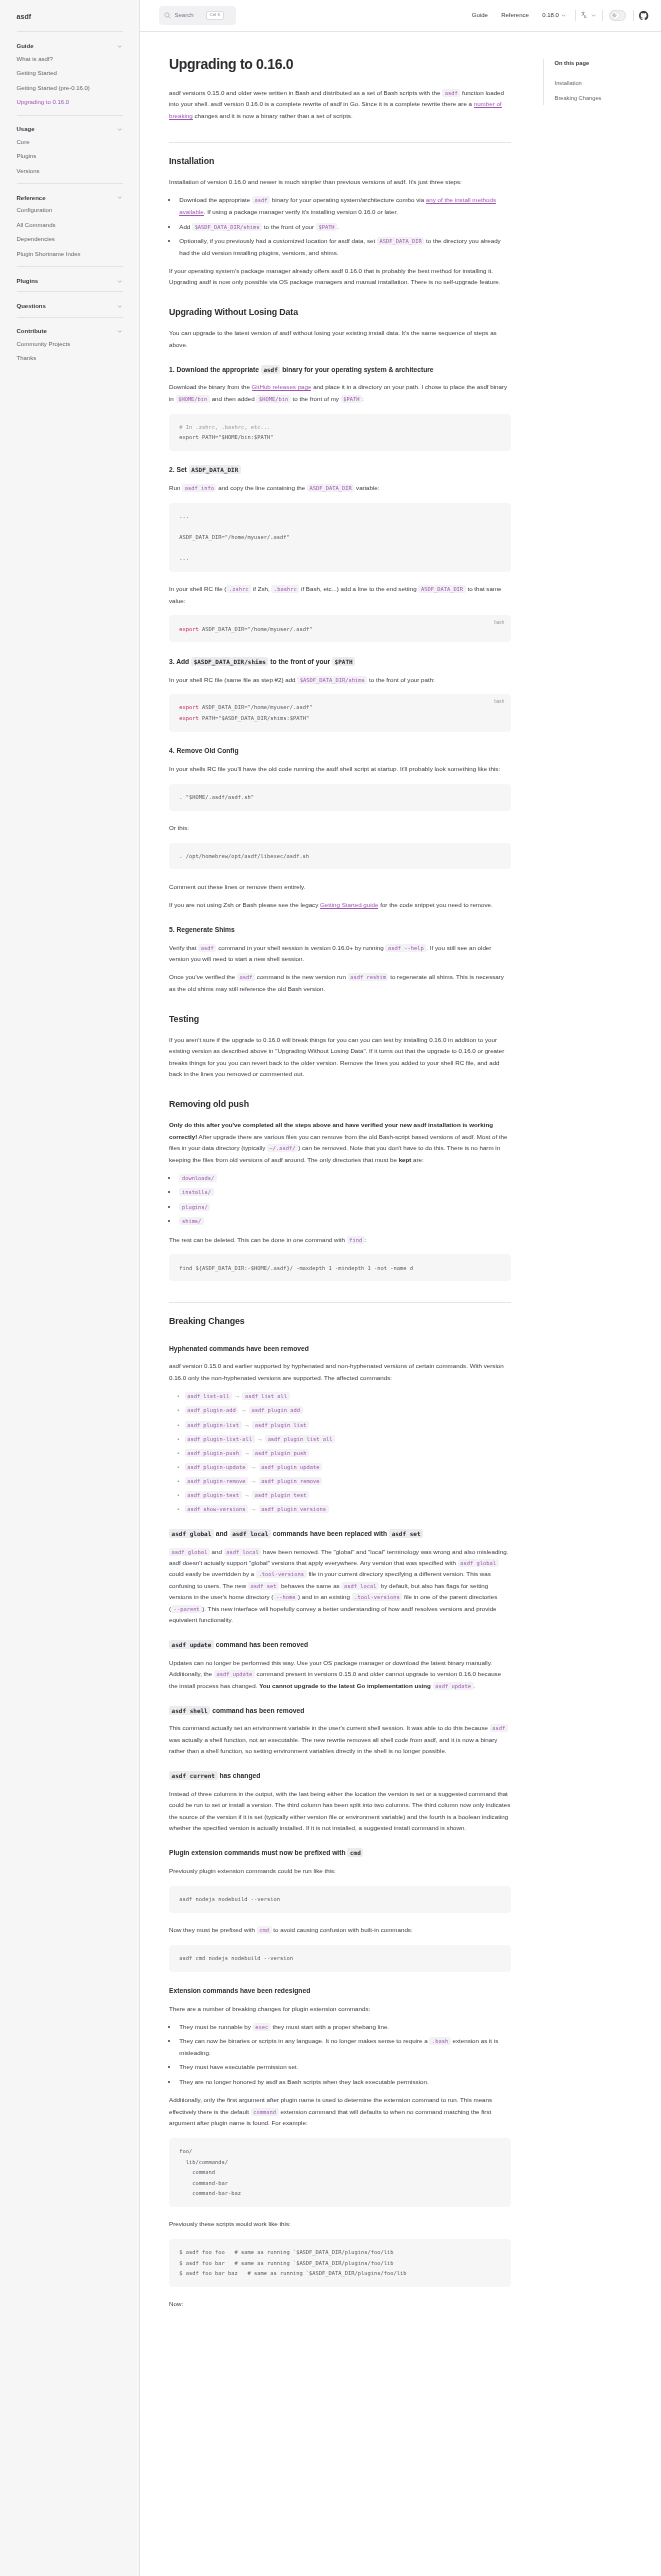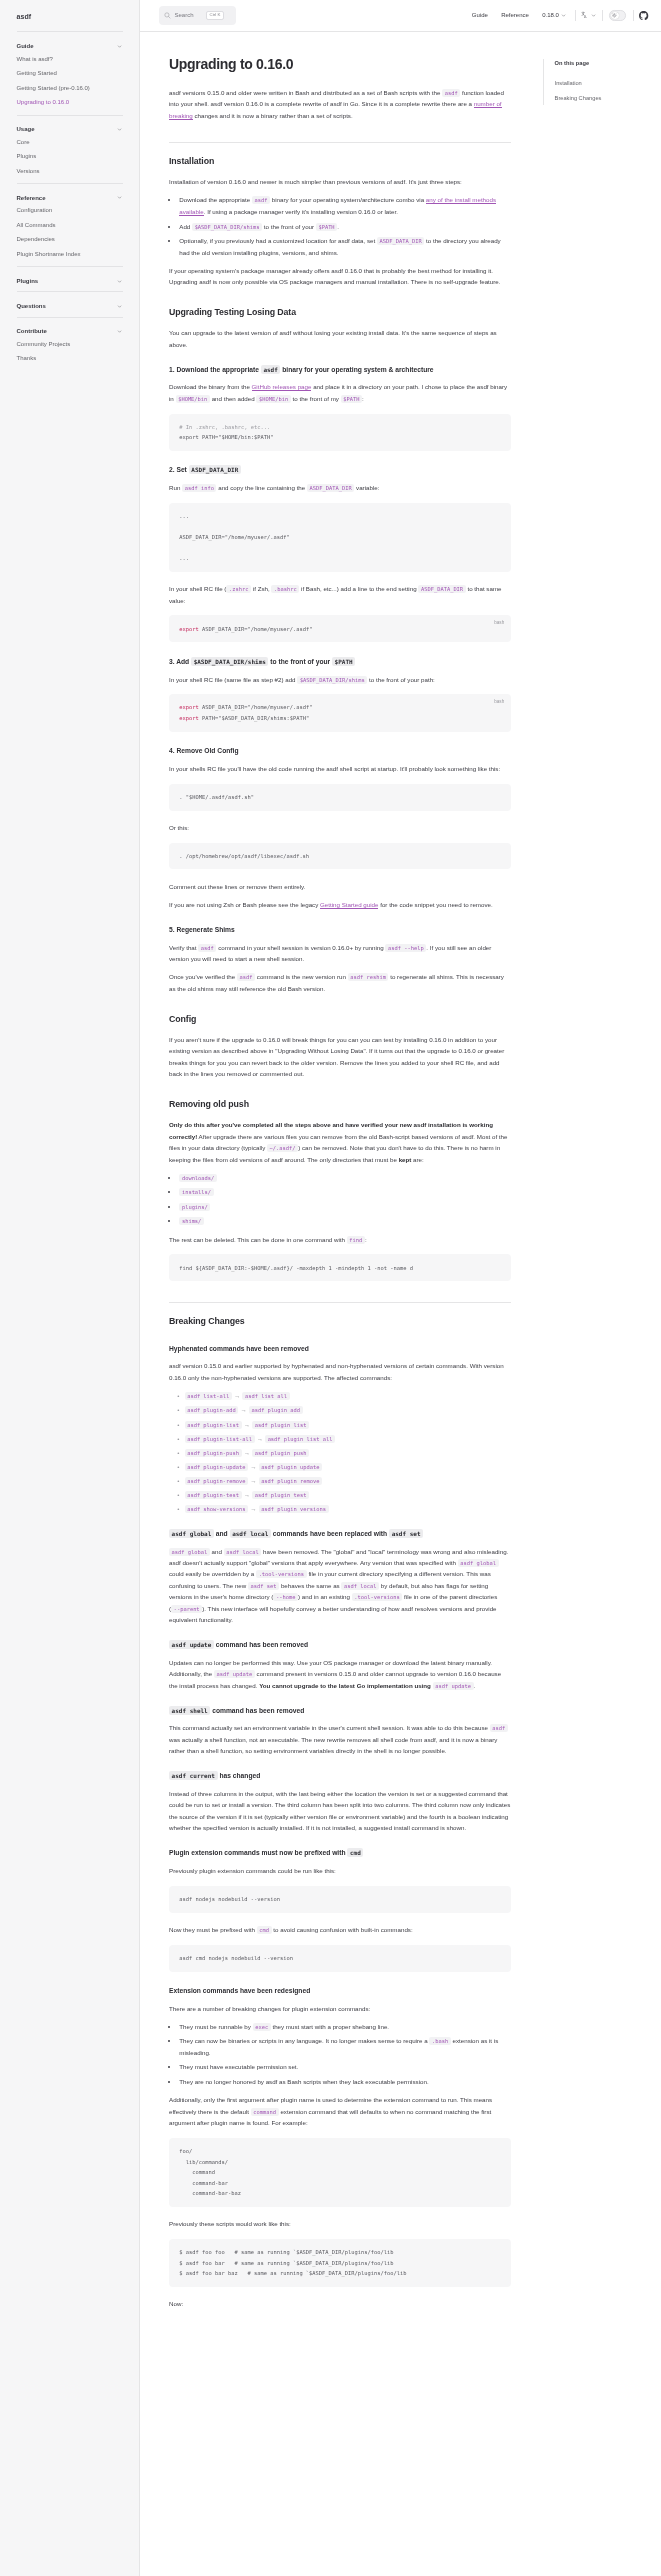--- a/index.html
+++ b/index.html
@@ -261,21 +261,21 @@
           </li>
           <li>
             <span>Add </span><code class="ic">$ASDF_DATA_DIR/shims</code><span> to the front of your </span><code class="ic">$PATH</code><span>.</span>
           </li>
           <li>
             <span>Optionally, if you previously had a customized location for asdf data, set </span><code class="ic">ASDF_DATA_DIR</code><span> to the directory you already had the old version installing plugins, versions, and shims.</span>
           </li>
         </ul>
         <p>If your operating system's package manager already offers asdf 0.16.0 that is probably the best method for installing it. Upgrading asdf is now only possible via OS package managers and manual installation. There is no self-upgrade feature.</p>
 
-        <h2 class="no-rule">Upgrading Testing Losing Data</h2>
+        <h2 class="no-rule">Upgrading Without Losing Data</h2>
         <p>You can upgrade to the latest version of asdf without losing your existing install data. It's the same sequence of steps as above.</p>
 
         <h3>
           <span>1. Download the appropriate </span><code class="ic">asdf</code><span> binary for your operating system &amp; architecture</span>
         </h3>
         <p>
           <span>Download the binary from the </span><a class="link">GitHub releases page</a><span> and place it in a directory on your path. I chose to place the asdf binary in </span><code class="ic">$HOME/bin</code><span> and then added </span><code class="ic">$HOME/bin</code><span> to the front of my </span><code class="ic">$PATH</code><span>:</span>
         </p>
         <div class="codeblock">
           <pre><span class="tok-cm"># In .zshrc, .bashrc, etc...</span>
@@ -330,21 +330,21 @@
         </p>
 
         <h3>5. Regenerate Shims</h3>
         <p>
           <span>Verify that </span><code class="ic">asdf</code><span> command in your shell session is version 0.16.0+ by running </span><code class="ic">asdf --help</code><span>. If you still see an older version you will need to start a new shell session.</span>
         </p>
         <p>
           <span>Once you've verified the </span><code class="ic">asdf</code><span> command is the new version run </span><code class="ic">asdf reshim</code><span> to regenerate all shims. This is necessary as the old shims may still reference the old Bash version.</span>
         </p>
 
-        <h2 class="no-rule">Config</h2>
+        <h2 class="no-rule">Testing</h2>
         <p>If you aren't sure if the upgrade to 0.16.0 will break things for you can you can test by installing 0.16.0 in addition to your existing version as described above in "Upgrading Without Losing Data". If it turns out that the upgrade to 0.16.0 or greater breaks things for you you can revert back to the older version. Remove the lines you added to your shell RC file, and add back in the lines you removed or commented out.</p>
 
         <h2 class="no-rule">Removing old push</h2>
         <p>
           <b>Only do this after you've completed all the steps above and have verified your new asdf installation is working correctly!</b><span> After upgrade there are various files you can remove from the old Bash-script based versions of asdf. Most of the files in your data directory (typically </span><code class="ic">~/.asdf/</code><span>) can be removed. Note that you don't have to do this. There is no harm in keeping the files from old versions of asdf around. The only directories that must be </span><b>kept</b><span> are:</span>
         </p>
         <ul id="keep-dirs">
             <li><code class="ic">downloads/</code></li>
             <li><code class="ic">installs/</code></li>
             <li><code class="ic">plugins/</code></li>

